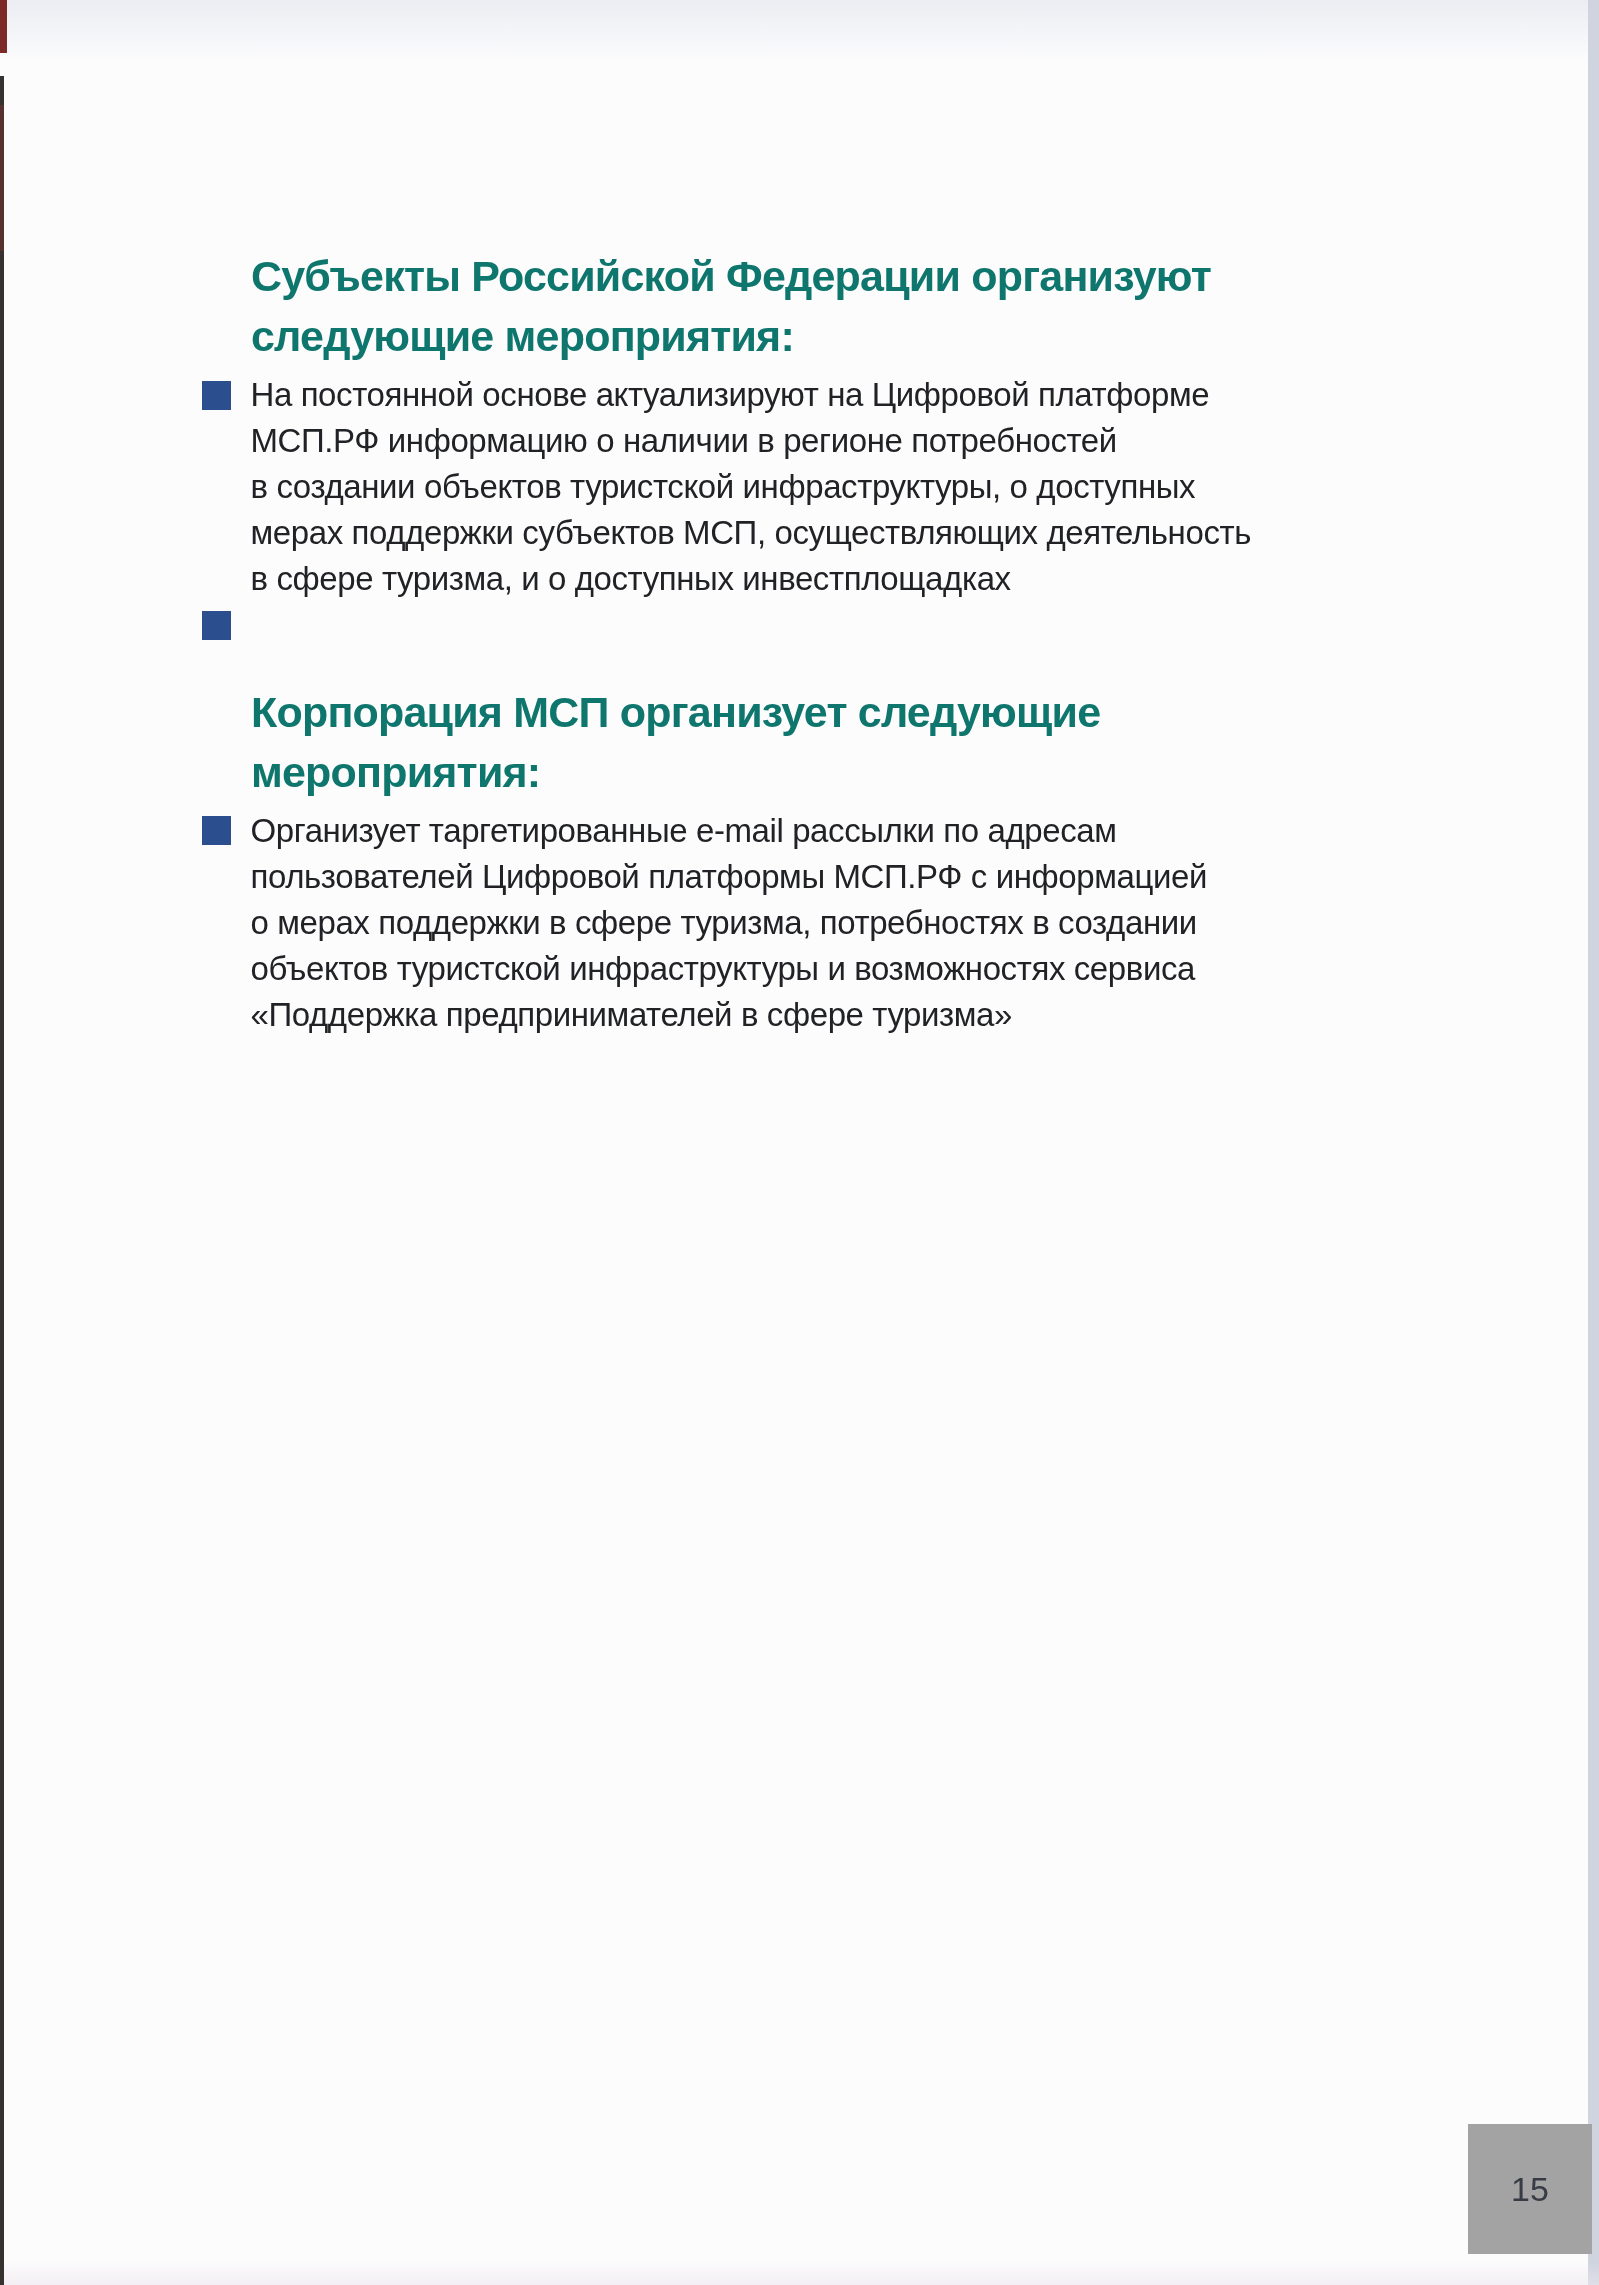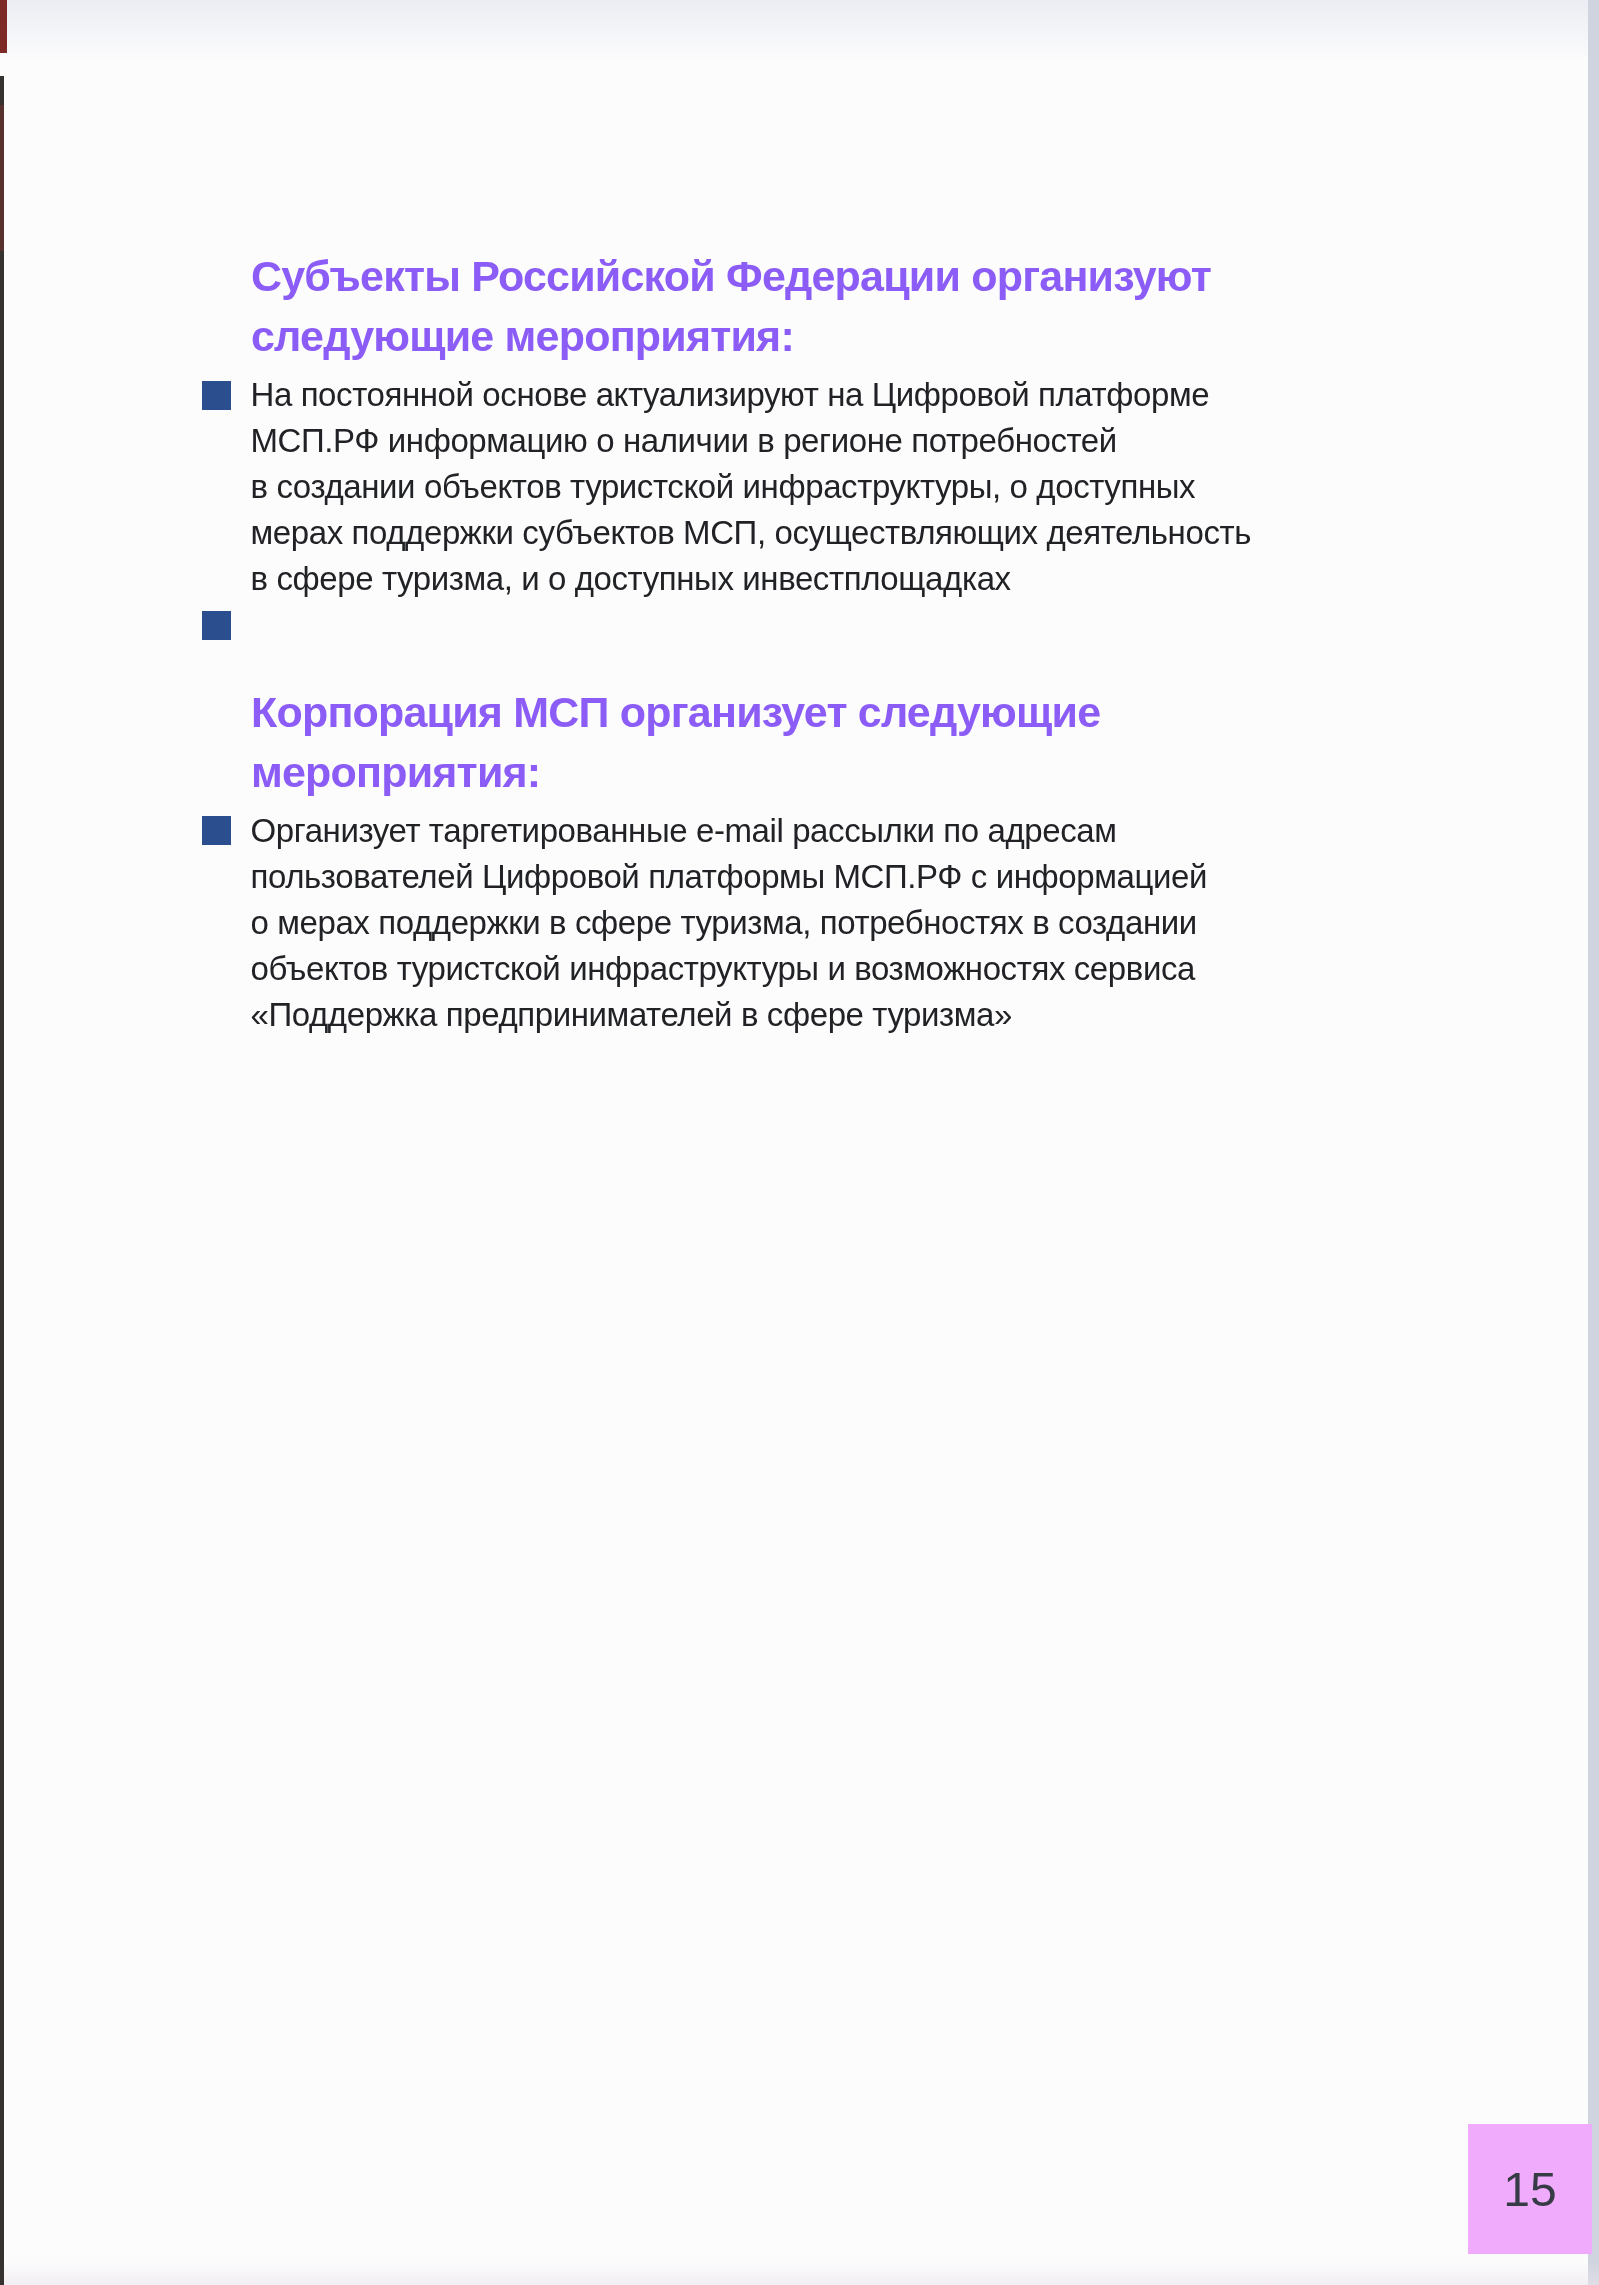--- a/index.html
+++ b/index.html
@@ -43,21 +43,21 @@
   
   .content {
     position: absolute; left: 251px; top: 246px; width: 1053px;
     color: #212225;
   }
   .section-heading {
     margin: 0;
     font-size: 43px;
     line-height: 60px;
     font-weight: 700;
-    color: #8b5cf6;
+    color: #0f766e;
     letter-spacing: -0.8px;
     white-space: pre-line;
   }
   .section-heading.second { margin-top: 42px; }
 
   .bullet-list {
     list-style: none;
     margin: 5.9px 0 0 0;
     padding: 0;
   }
@@ -73,23 +73,23 @@
     line-height: 46px;
     letter-spacing: -0.4px;
     white-space: pre-line;
   }
 
   
   .pagenum-box {
     position: absolute;
     left: 1468px; top: 2124px;
     width: 124px; height: 130px;
-    background: #f0abfc;
+    background: #a3a3a3;
     display: flex; align-items: center; justify-content: center;
-    font-size: 48px;
+    font-size: 34px;
     color: #363b45;
   }
 </style>
 </head>
 <body>
 
 <div class="canvas">
 
   <div class="top-fade"></div>
   <div class="right-band"></div>

